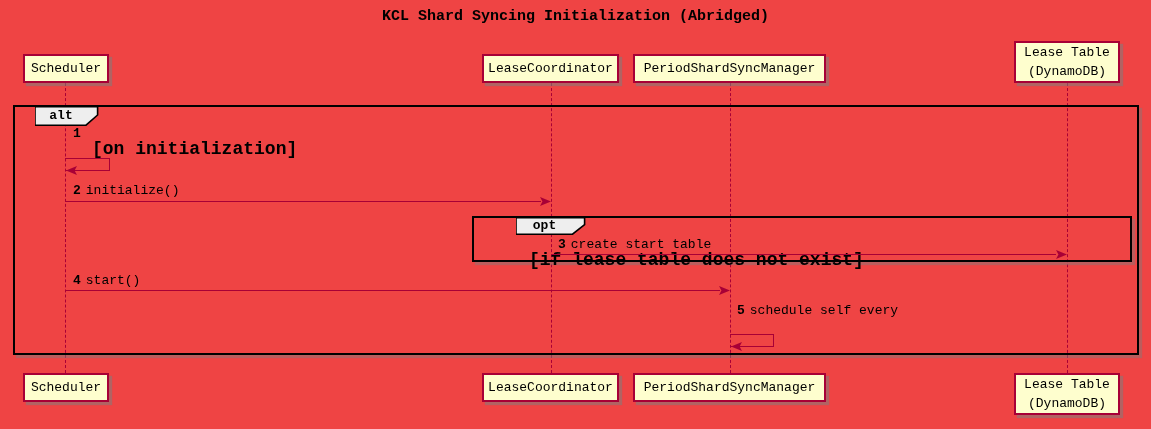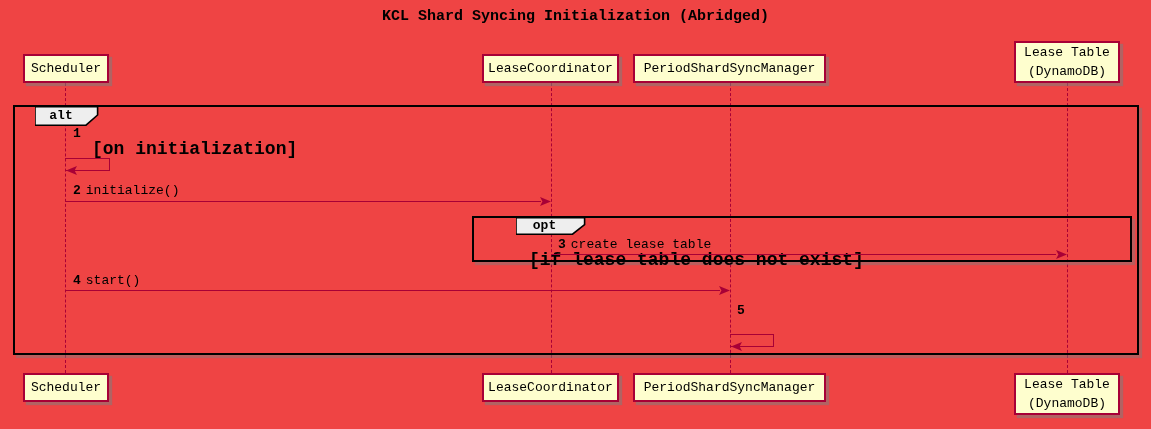--- a/index.html
+++ b/index.html
@@ -106,35 +106,36 @@
   <div class="pent" style="left:473px;top:217px;width:70px;height:30px;margin-left:43px;">
     <svg width="70" height="18" viewBox="0 0 70 18">
       <path d="M0,0.8 H68.6 V7.5 L56.5,17.2 H0 Z" fill="#EEEEEE" stroke="#000000" stroke-width="1.6"></path>
     </svg>
     <span class="op" style="width:57px;line-height:17px;">opt</span>
   </div>
   <div class="guard" style="left:529px;top:219px;">[if lease table does not exist]</div>
 
   <div class="msg" style="left:558px;top:237px;">
     <span class="num">3</span>
-    <span>create lease table</span>
+    <span>create start table</span>
   </div>
   <div class="aline" style="left:551px;top:254px;width:505px;"></div>
   <div class="ahead-r" style="left:1056px;top:250px;"></div>
 
   <div class="msg" style="left:73px;top:273px;">
     <span class="num">4</span>
     <span>start()</span>
   </div>
   <div class="aline" style="left:65px;top:290px;width:655px;"></div>
   <div class="ahead-r" style="left:719px;top:286px;"></div>
 
   <div class="msg" style="left:737px;top:303px;">
     <span class="num">5</span>
     <div class="mlines">
+      <div>schedule self every</div>
     </div>
   </div>
   <div class="selfmsg" style="left:730px;top:334px;width:44px;height:13px;"></div>
   <div class="ahead-l" style="left:731px;top:342px;"></div>
 
   <div class="pbox" style="left:23px;top:373px;width:86px;height:29px;">
     <span>Scheduler</span>
   </div>
   <div class="pbox" style="left:482px;top:373px;width:137px;height:29px;">
     <span>LeaseCoordinator</span>

